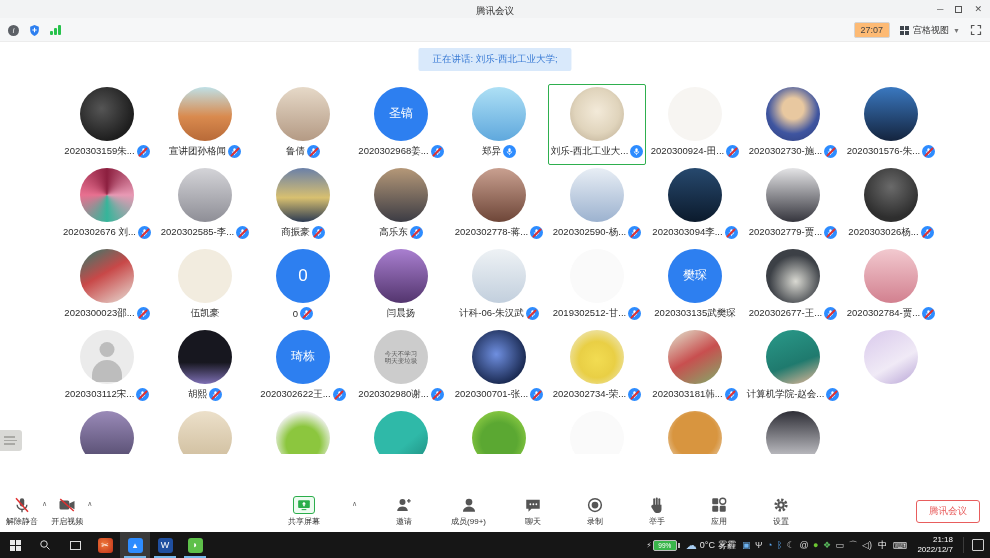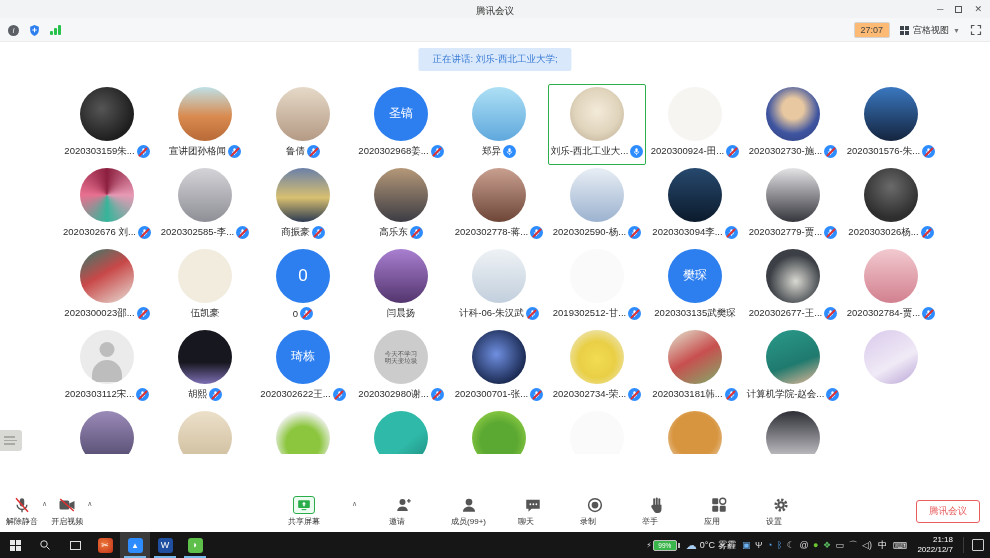--- a/index.html
+++ b/index.html
@@ -48,21 +48,21 @@
   .mic-badge.muted::after { content:""; position:absolute; left:5.6px; top:0.5px; width:1.8px; height:12px; background:#e03030; transform:rotate(45deg); border-radius:1px; }
 
   .side-handle { position:absolute; left:0; top:388px; width:22px; height:21px; background:#d9d9d6; border-radius:0 3px 3px 0; display:flex; flex-direction:column; justify-content:center; gap:2px; padding-left:4px; }
   .side-handle i { display:block; width:11px; height:1.5px; background:#a9a9a5; }
   .side-handle i:nth-child(2){ width:13px; }
 
   
   .bottombar { position:absolute; top:492px; left:0; right:0; height:40px; background:#fff; }
   .ctl-group-left { position:absolute; left:6px; top:3px; display:flex; align-items:flex-start; gap:4px; }
   .ctl-group-center { position:absolute; left:50%; transform:translateX(-50%); top:3px; display:flex; align-items:flex-start; gap:32px;margin-left:47px; }
-  .ctl { display:flex; flex-direction:column; cursor:pointer; min-width:30px; }
+  .ctl { display:flex; flex-direction:column; align-items:center; cursor:pointer; min-width:30px; }
   .ctl .ic { height:20px; display:flex; align-items:center; justify-content:center; }
   .ctl .lbl { font-size:8px; color:#333; margin-top:1px; white-space:nowrap; }
   .chev { font-size:7px; color:#666; margin-top:5px; cursor:pointer; }
   .share-ic-wrap { width:22px; height:18px; border:1.5px solid #2aae4a; border-radius:3px; background:#eefbf1; display:flex; align-items:center; justify-content:center; }
   .leave-btn { position:absolute; right:10px; top:8px; border:1px solid #e85d5d; color:#e85d5d; background:#fff; font-size:9.5px; padding:4px 12px; border-radius:3px; cursor:pointer; }
 
   
   .taskbar { position:absolute; top:532px; left:0; right:0; height:26px; background:#161616; display:flex; align-items:center; }
   .tb-left { display:flex; align-items:center; height:100%; }
   .tb-btn { width:30px; height:100%; display:flex; align-items:center; justify-content:center; cursor:pointer; position:relative; }

